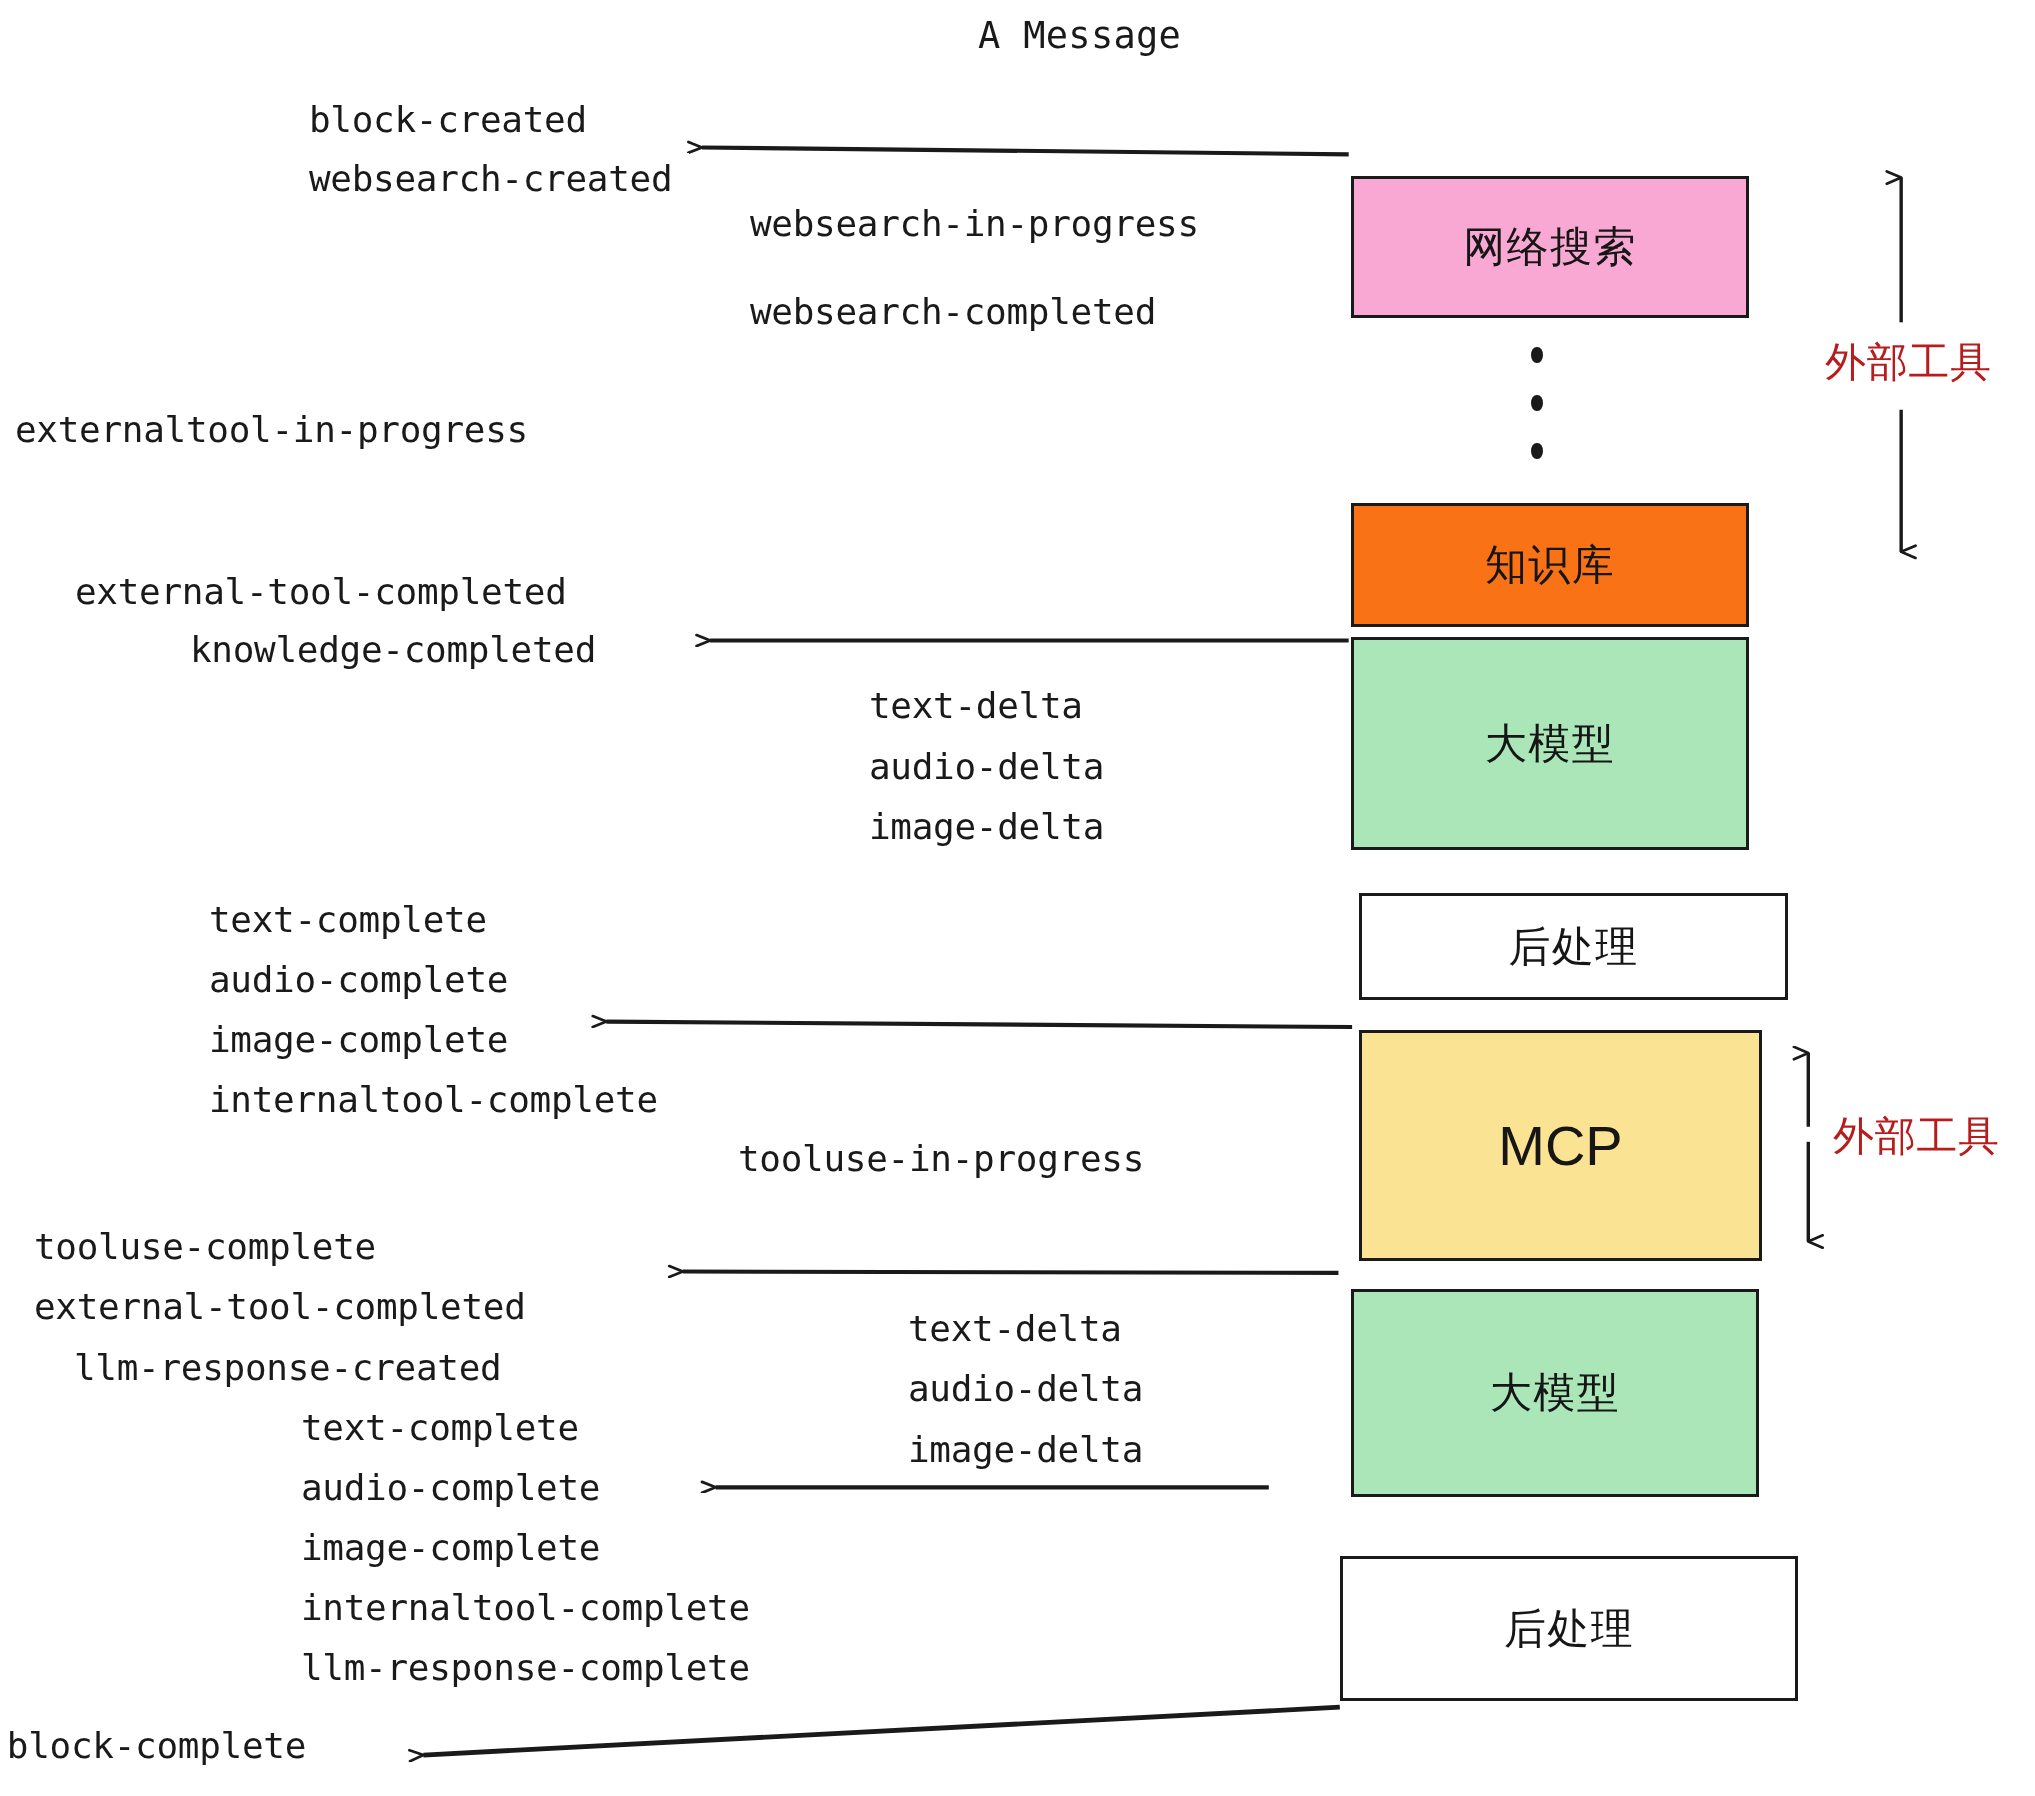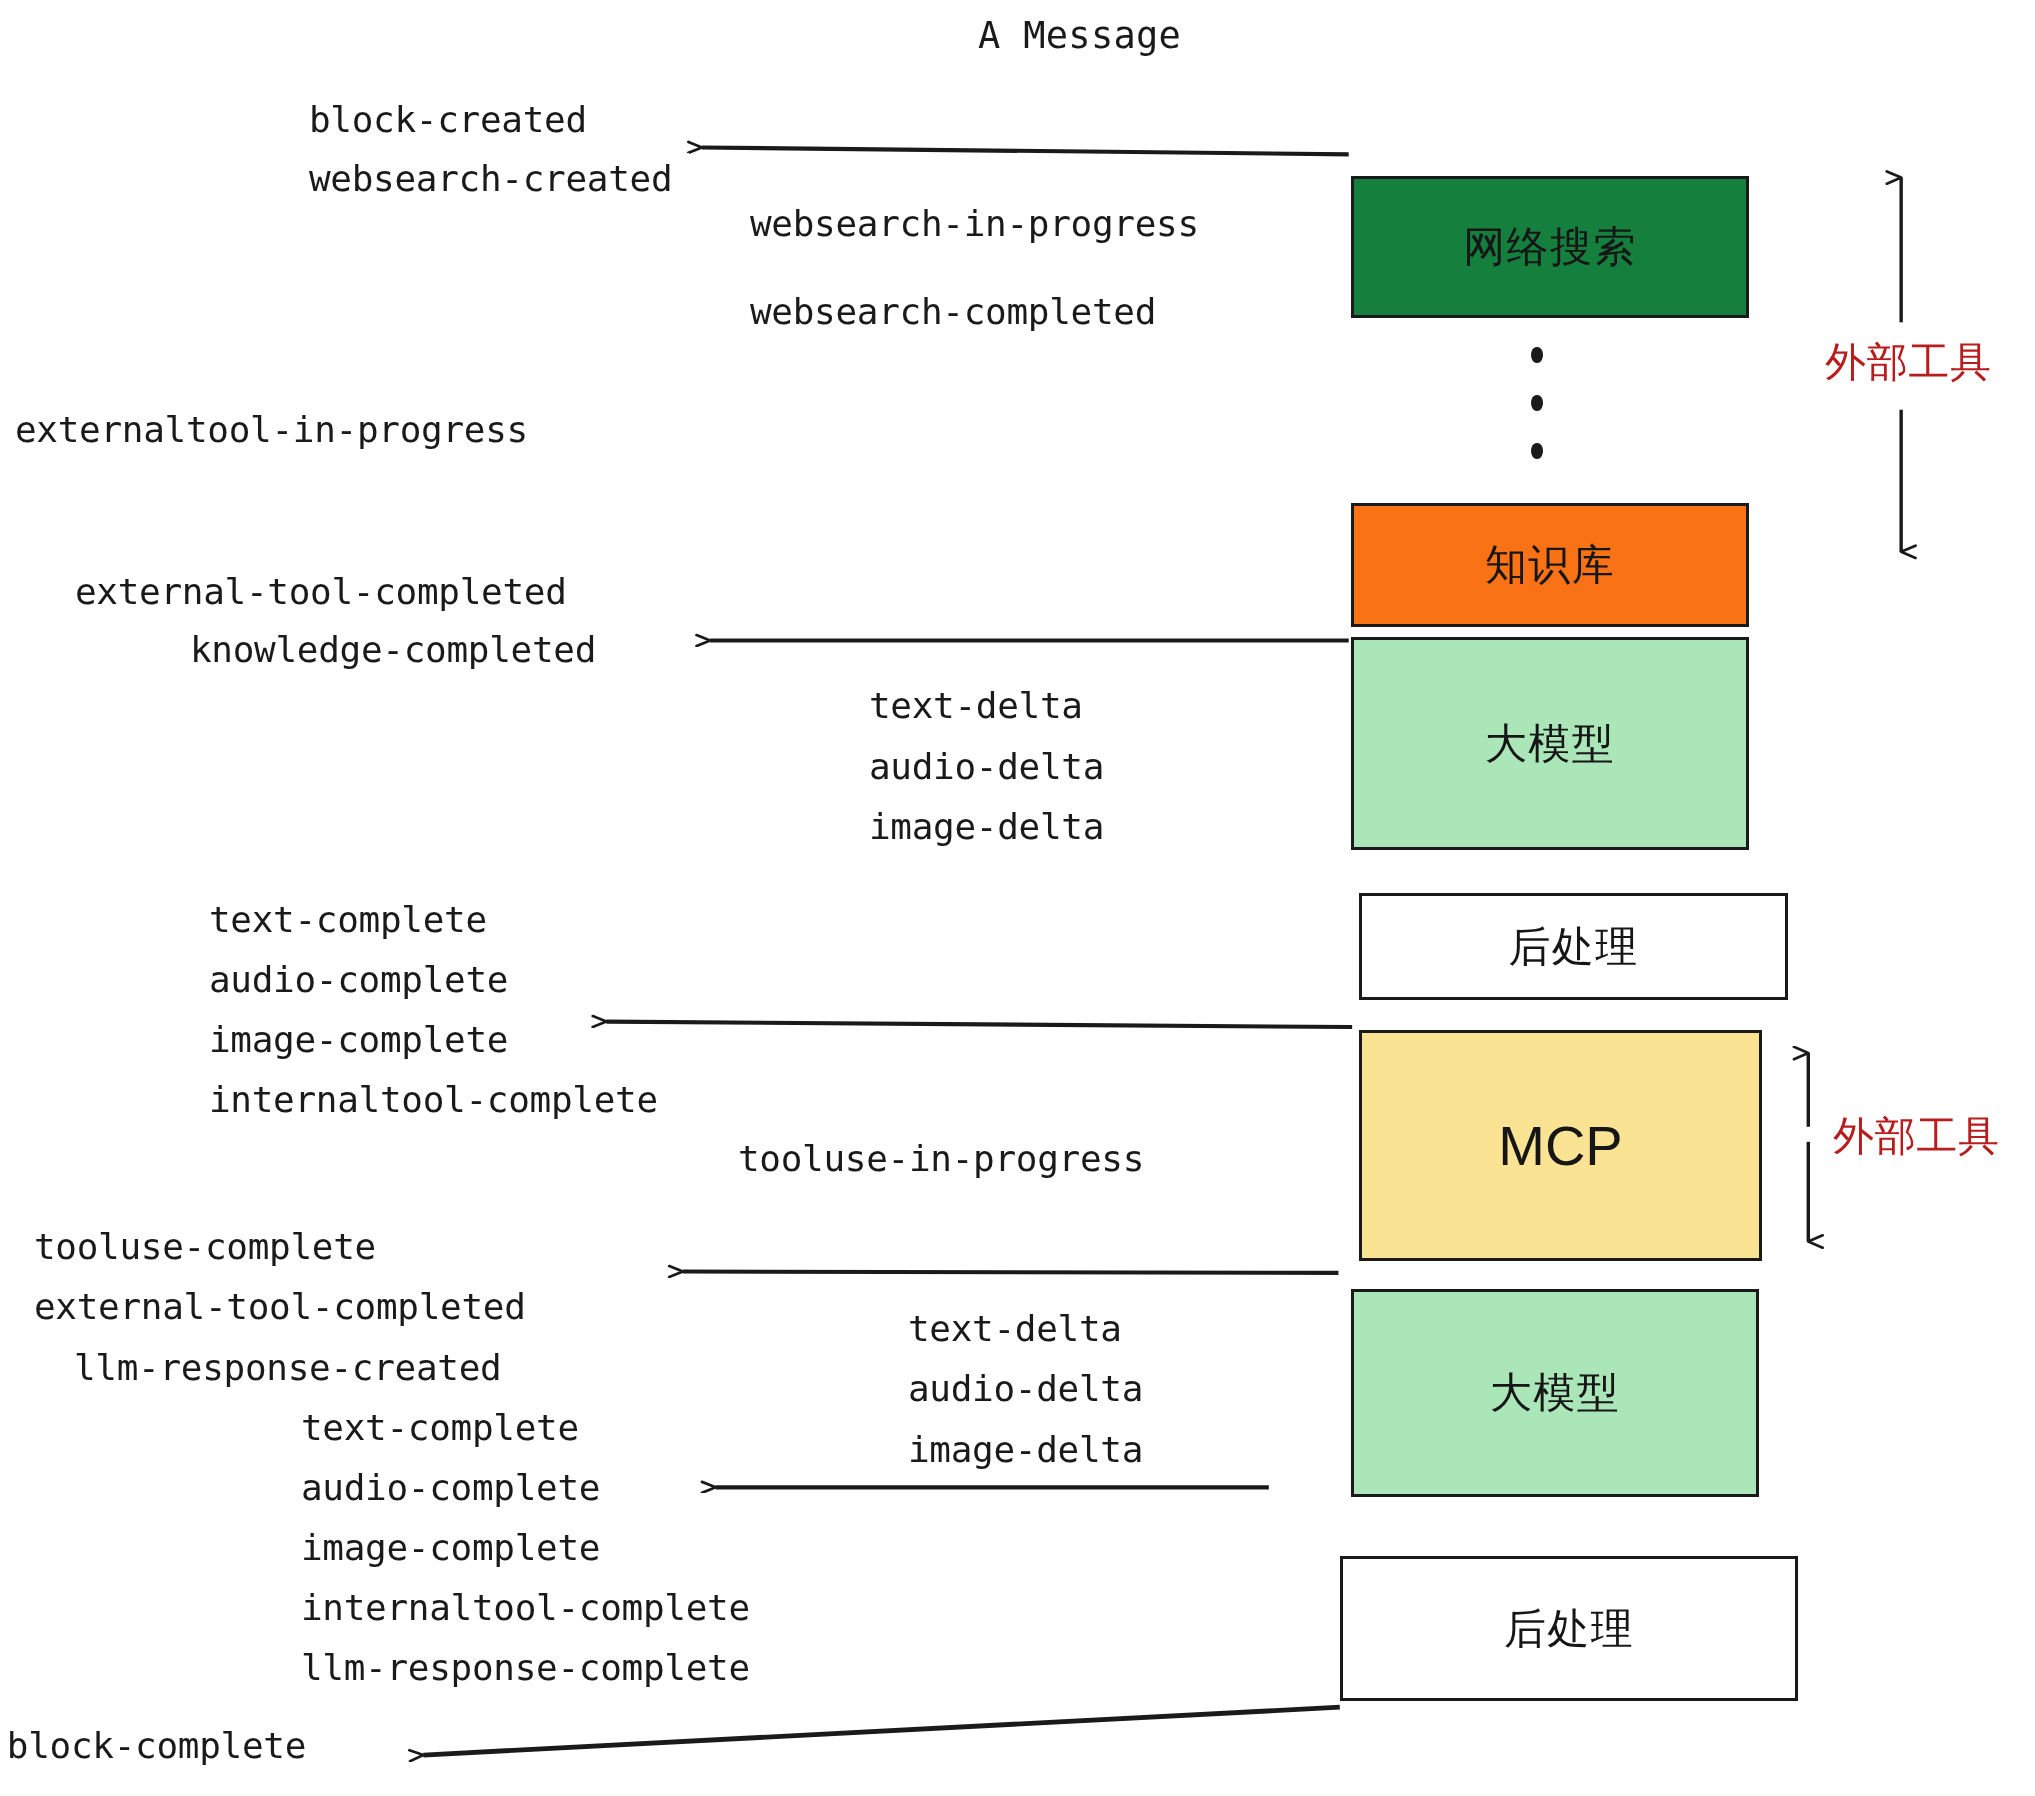--- a/index.html
+++ b/index.html
@@ -110,21 +110,21 @@
   <div class="evt" style="left:301px;  top:1530px;">image-complete</div>
   <div class="evt" style="left:301px;  top:1590px;">internaltool-complete</div>
   <div class="evt" style="left:301px;  top:1650px;text-align:center;">llm-response-complete</div>
 
   <div class="evt" style="left:908px; top:1311px;">text-delta</div>
   <div class="evt" style="left:908px; top:1371px;">audio-delta</div>
   <div class="evt" style="left:908px; top:1432px;">image-delta</div>
 
   <div class="evt" style="left:6.8px;   top:1728px;">block-complete</div>
 
-  <div class="box" style="left:1351px; top:176px;  width:398px; height:142px; background:#15803d;">
+  <div class="box" style="left:1351px; top:176px;  width:398px; height:142px; background:#f9a8d4;">
     <span>网络搜索</span>
   </div>
 
   <div class="box" style="left:1351px; top:503px;  width:398px; height:124px; background:#f97316;">
     <span>知识库</span>
   </div>
 
   <div class="box" style="left:1351px; top:637px;  width:398px; height:213px; background:#abe6b9;">
     <span>大模型</span>
   </div>

